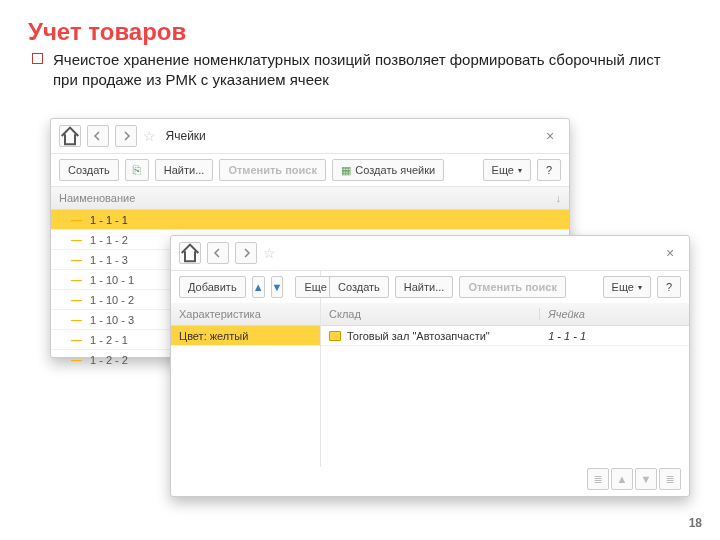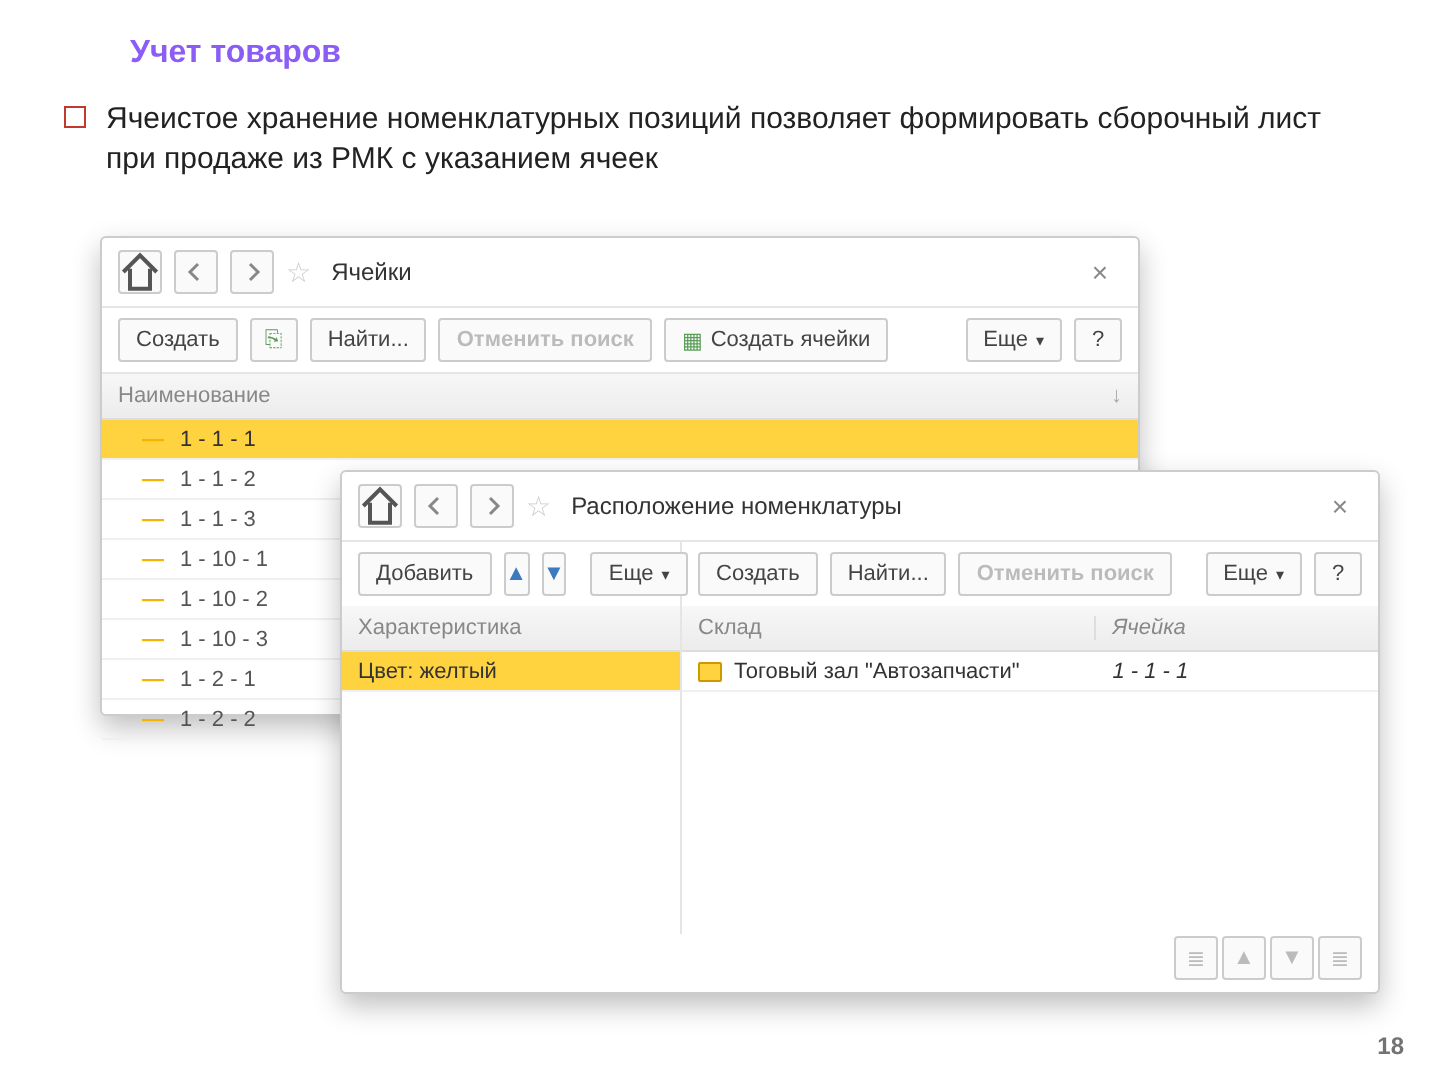--- a/index.html
+++ b/index.html
@@ -10,24 +10,23 @@
     background: #fff;
     font-family: Arial, sans-serif;
     font-size: 11px;
     color: #333;
     position: relative;
     overflow: hidden;
   }
   .slide-title {
     position: absolute;
     left: 28px; top: 18px;
-    font-size: 16px;
+    font-size: 24px;
     font-weight: bold;
-    color: #8b5cf6;
-    margin-left: 37px;
+    color: #ef4444;
   }
   .bullet-row {
     position: absolute;
     left: 32px; top: 50px;
     display: flex;
     align-items: flex-start;
     gap: 10px;
     width: 640px;
   }
   .bullet-box {
@@ -98,21 +97,21 @@
   .row {
     display: flex; align-items: center;
     padding: 3px 8px 3px 20px;
     border-bottom: 1px solid #f0f0f0;
     height: 20px;
     color: #555;
   }
   .row .dash { color: #f4b400; margin-right: 8px; font-weight: bold; }
   .row.sel { background: #ffd23f; color: #333; }
   .panes { display: flex; height: calc(100% - 64px); }
-  .pane-left { width: 170px; border-right: 1px solid #e5e5e5; display:flex; flex-direction:column; }
+  .pane-left { width: 150px; border-right: 1px solid #e5e5e5; display:flex; flex-direction:column; }
   .pane-right { flex: 1; display:flex; flex-direction:column; }
   .col-header {
     background: linear-gradient(#f7f7f7,#ececec);
     border-bottom: 1px solid #ddd;
     padding: 5px 8px;
     color: #888;
     font-size: 11px;
     display: flex;
   }
   .cell-row {
@@ -244,21 +243,20 @@
       <svg class="arrow" viewBox="0 0 10 10">
           <path d="M6 1 L2 5 L6 9" fill="none" stroke="#888" stroke-width="1.5"></path>
         </svg>
     </div>
     <div class="tb-btn">
       <svg class="arrow" viewBox="0 0 10 10">
           <path d="M4 1 L8 5 L4 9" fill="none" stroke="#888" stroke-width="1.5"></path>
         </svg>
     </div>
     <span class="star">☆</span>
-    <div class="win-title">Расположение номенклатуры</div>
     <div class="tb-btn nb close">×</div>
   </div>
 
   <div class="panes">
     <div class="pane-left">
       <div class="toolbar nobord">
         <div class="btn">Добавить</div>
         <div class="btn iconb">
             <span style="color:#3a7abd">▲</span>
           </div>

